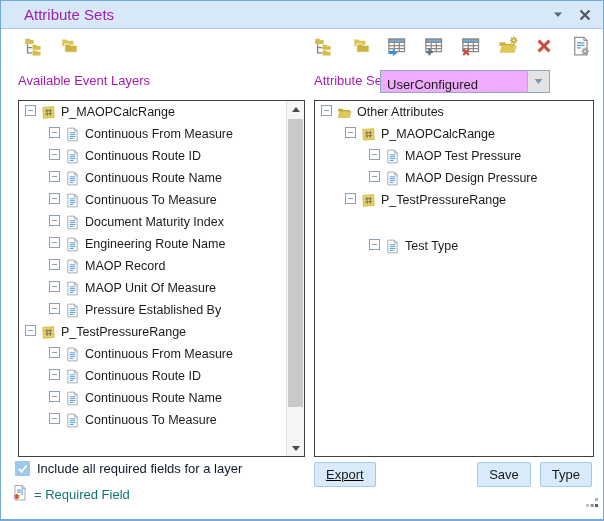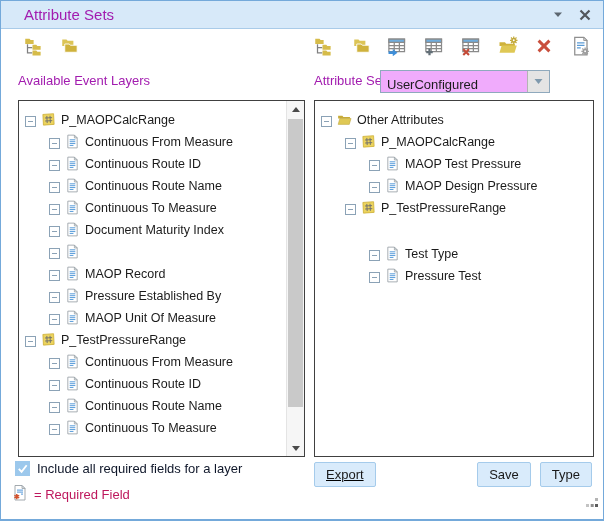--- a/index.html
+++ b/index.html
@@ -23,39 +23,39 @@
   .dropdown .val{flex:1;font-size:13px;color:#1c1c1c;padding-left:6px;white-space:nowrap;overflow:hidden;}
   .dropdown .dd-btn{width:21px;height:100%;background:#e4e4e4;border-left:1px solid #b3b3b3;
                     display:flex;align-items:center;justify-content:center;}
   
   .panel{position:absolute;top:99px;box-sizing:border-box;border:1px solid #404040;background:#fff;height:357px;}
   .panel.left{left:17px;width:287px;}
   .panel.right{left:313px;width:280px;}
   .tree{position:absolute;top:0;left:0;bottom:0;overflow:hidden;padding-top:4px;}
   .panel.left .tree{right:17px;}
   .panel.right .tree{right:12px;}
-  .tree-row{height:22px;display:flex;align-items:flex-end;white-space:nowrap;}
+  .tree-row{height:22px;display:flex;align-items:flex-start;white-space:nowrap;}
   .toggle{width:11px;height:11px;box-sizing:border-box;border:1px solid #8ba2b6;background:#fff;
           position:relative;flex:0 0 auto;}
   .toggle::after{content:"";position:absolute;left:2px;right:2px;top:4px;height:1px;background:#8ba2b6;}
   .t-icon{flex:0 0 auto;margin-left:5px;display:flex;align-items:center;}
   .t-label{margin-left:5px;font-size:12.5px;color:#1b1b1b;}
   
   .vscroll{position:absolute;top:0;right:0;bottom:0;width:17px;background:#f6f6f6;border-left:1px solid #e4e4e4;}
   .sb-up,.sb-down{position:absolute;left:0;right:0;height:16px;display:flex;align-items:center;justify-content:center;}
   .sb-up{top:0;} .sb-down{bottom:0;}
   .arrow-up{width:0;height:0;border-left:4px solid transparent;border-right:4px solid transparent;border-bottom:5px solid #4a4a4a;}
   .arrow-down{width:0;height:0;border-left:4px solid transparent;border-right:4px solid transparent;border-top:5px solid #4a4a4a;}
   .sb-thumb{position:absolute;left:1px;right:1px;top:18px;height:288px;background:#c9c9c9;}
   
   .checkbox{position:absolute;left:14px;top:460px;width:15px;height:15px;background:#9cc8ec;
             display:flex;align-items:center;justify-content:center;}
   .chk-label{position:absolute;left:36px;top:460px;font-size:13px;color:#0f172a;}
   .req-icon{position:absolute;left:11px;top:483px;}
-  .req-label{position:absolute;left:33px;top:486px;font-size:13px;color:#be185d;}
+  .req-label{position:absolute;left:33px;top:486px;font-size:13px;color:#0f766e;}
   .btn{box-sizing:border-box;height:25px;padding:0 11px;background:#d9ebfb;border:1px solid #a5cbeb;
        border-radius:2px;font-family:"Liberation Sans",sans-serif;font-size:13px;color:#191919;line-height:23px;}
   .btn-left{position:absolute;left:313px;top:461px;display:flex;gap:4px;text-decoration:underline;}
   .btn-right{position:absolute;right:11px;top:461px;display:flex;gap:9px;}
   .grip{position:absolute;right:4px;bottom:7px;}
 </style>
 </head>
 <body>
 
 <div class="dialog">
@@ -238,20 +238,21 @@
         </div>
         <div class="tree-row" style="padding-left: 30px;">
           <span class="toggle"></span>
           <span class="t-icon">
             <svg width="15" height="15" viewBox="0 0 16 16">
               <path d="M3 1.2 h7 l3 3 V14.8 H3 Z" fill="#fff" stroke="#98a0a6" stroke-width="0.9"></path>
               <path d="M10 1.2 v3 h3 Z" fill="#e4e8ea" stroke="#98a0a6" stroke-width="0.8"></path>
               <path d="M5 6.2 h6 M5 8.2 h6 M5 10.2 h6 M5 12.2 h4" stroke="#4f96d8"></path>
             </svg>
           </span>
+          <span class="t-label">Engineering Route Name</span>
         </div>
         <div class="tree-row" style="padding-left: 30px;">
           <span class="toggle"></span>
           <span class="t-icon">
             <svg width="15" height="15" viewBox="0 0 16 16">
               <path d="M3 1.2 h7 l3 3 V14.8 H3 Z" fill="#fff" stroke="#98a0a6" stroke-width="0.9"></path>
               <path d="M10 1.2 v3 h3 Z" fill="#e4e8ea" stroke="#98a0a6" stroke-width="0.8"></path>
               <path d="M5 6.2 h6 M5 8.2 h6 M5 10.2 h6 M5 12.2 h4" stroke="#4f96d8"></path>
             </svg>
           </span>
@@ -259,32 +260,32 @@
         </div>
         <div class="tree-row" style="padding-left: 30px;">
           <span class="toggle"></span>
           <span class="t-icon">
             <svg width="15" height="15" viewBox="0 0 16 16">
               <path d="M3 1.2 h7 l3 3 V14.8 H3 Z" fill="#fff" stroke="#98a0a6" stroke-width="0.9"></path>
               <path d="M10 1.2 v3 h3 Z" fill="#e4e8ea" stroke="#98a0a6" stroke-width="0.8"></path>
               <path d="M5 6.2 h6 M5 8.2 h6 M5 10.2 h6 M5 12.2 h4" stroke="#4f96d8"></path>
             </svg>
           </span>
+          <span class="t-label">MAOP Unit Of Measure</span>
+        </div>
+        <div class="tree-row" style="padding-left: 30px;">
+          <span class="toggle"></span>
+          <span class="t-icon">
+            <svg width="15" height="15" viewBox="0 0 16 16">
+              <path d="M3 1.2 h7 l3 3 V14.8 H3 Z" fill="#fff" stroke="#98a0a6" stroke-width="0.9"></path>
+              <path d="M10 1.2 v3 h3 Z" fill="#e4e8ea" stroke="#98a0a6" stroke-width="0.8"></path>
+              <path d="M5 6.2 h6 M5 8.2 h6 M5 10.2 h6 M5 12.2 h4" stroke="#4f96d8"></path>
+            </svg>
+          </span>
           <span class="t-label">Pressure Established By</span>
-        </div>
-        <div class="tree-row" style="padding-left: 30px;">
-          <span class="toggle"></span>
-          <span class="t-icon">
-            <svg width="15" height="15" viewBox="0 0 16 16">
-              <path d="M3 1.2 h7 l3 3 V14.8 H3 Z" fill="#fff" stroke="#98a0a6" stroke-width="0.9"></path>
-              <path d="M10 1.2 v3 h3 Z" fill="#e4e8ea" stroke="#98a0a6" stroke-width="0.8"></path>
-              <path d="M5 6.2 h6 M5 8.2 h6 M5 10.2 h6 M5 12.2 h4" stroke="#4f96d8"></path>
-            </svg>
-          </span>
-          <span class="t-label">MAOP Unit Of Measure</span>
         </div>
         <div class="tree-row" style="padding-left: 6px;">
           <span class="toggle"></span>
           <span class="t-icon">
             <svg width="15" height="15" viewBox="0 0 16 16">
               <path d="M2 2.6 L13.4 1.8 L14 13.2 L2.6 14 Z" fill="#ecd45e" stroke="#c9ab32" stroke-width="0.8"></path>
               <path d="M6.2 4.2 L6.6 11.8 M9.6 4 L10 11.6 M4.2 6.4 L11.8 6 M4.4 9.6 L12 9.2" stroke="#6e6e6e"></path>
             </svg>
           </span>
           <span class="t-label">P_TestPressureRange</span>
@@ -402,31 +403,20 @@
         <div class="tree-row" style="padding-left: 54px; margin-top: 24px;">
           <span class="toggle"></span>
           <span class="t-icon">
             <svg width="15" height="15" viewBox="0 0 16 16">
               <path d="M3 1.2 h7 l3 3 V14.8 H3 Z" fill="#fff" stroke="#98a0a6" stroke-width="0.9"></path>
               <path d="M10 1.2 v3 h3 Z" fill="#e4e8ea" stroke="#98a0a6" stroke-width="0.8"></path>
               <path d="M5 6.2 h6 M5 8.2 h6 M5 10.2 h6 M5 12.2 h4" stroke="#4f96d8"></path>
             </svg>
           </span>
           <span class="t-label">Test Type</span>
-        </div>
-        <div class="tree-row" style="padding-left: 54px;">
-          <span class="toggle"></span>
-          <span class="t-icon">
-            <svg width="15" height="15" viewBox="0 0 16 16">
-              <path d="M3 1.2 h7 l3 3 V14.8 H3 Z" fill="#fff" stroke="#98a0a6" stroke-width="0.9"></path>
-              <path d="M10 1.2 v3 h3 Z" fill="#e4e8ea" stroke="#98a0a6" stroke-width="0.8"></path>
-              <path d="M5 6.2 h6 M5 8.2 h6 M5 10.2 h6 M5 12.2 h4" stroke="#4f96d8"></path>
-            </svg>
-          </span>
-          <span class="t-label">Pressure Test</span>
         </div>
       </div>
   </div>
 
   <div class="checkbox">
     <svg width="13" height="13" viewBox="0 0 14 14">
         <path d="M3 7.5 l3 3 5.5 -7" stroke="#fff" stroke-width="2" fill="none"></path>
       </svg>
   </div>
   <div class="chk-label">Include all required fields for a layer</div>

